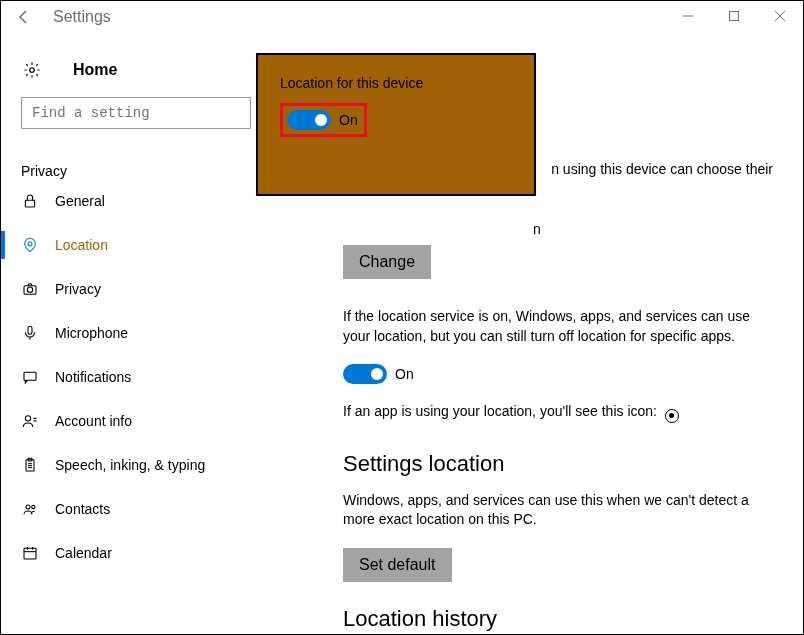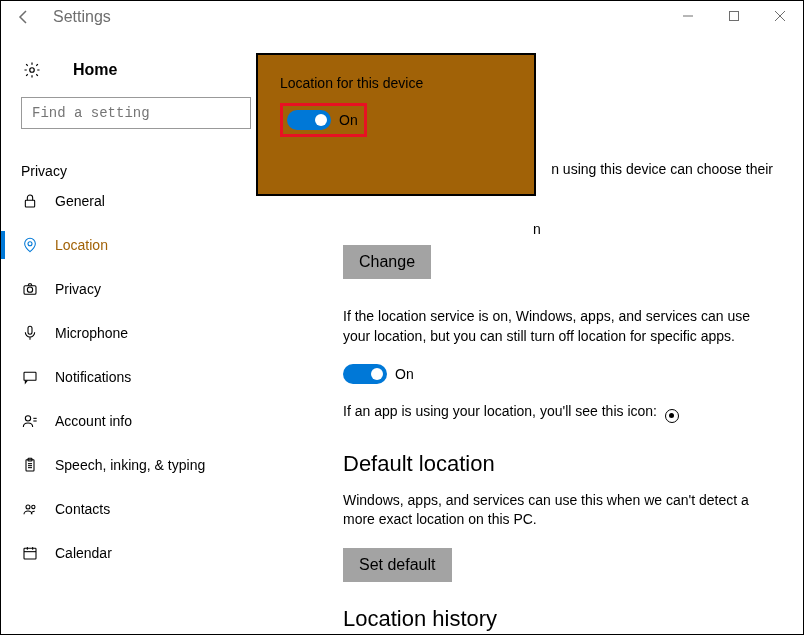--- a/index.html
+++ b/index.html
@@ -325,21 +325,21 @@
     <div class="toggle">
       <span class="toggle-pill"></span>
       <span>On</span>
     </div>
 
     <p>
       <span>If an app is using your location, you'll see this icon:</span>
       &nbsp;<span class="location-dot"></span>
     </p>
 
-    <div class="h2">Default location</div>
+    <div class="h2">Settings location</div>
     <p>Windows, apps, and services can use this when we can't detect a more exact location on this PC.</p>
     <button class="btn">Set default</button>
 
     <div class="h2 cut">Location history</div>
   </div>
 </div>
 
 <div class="callout">
   <div class="callout-title">Location for this device</div>
   <span class="red-box">

